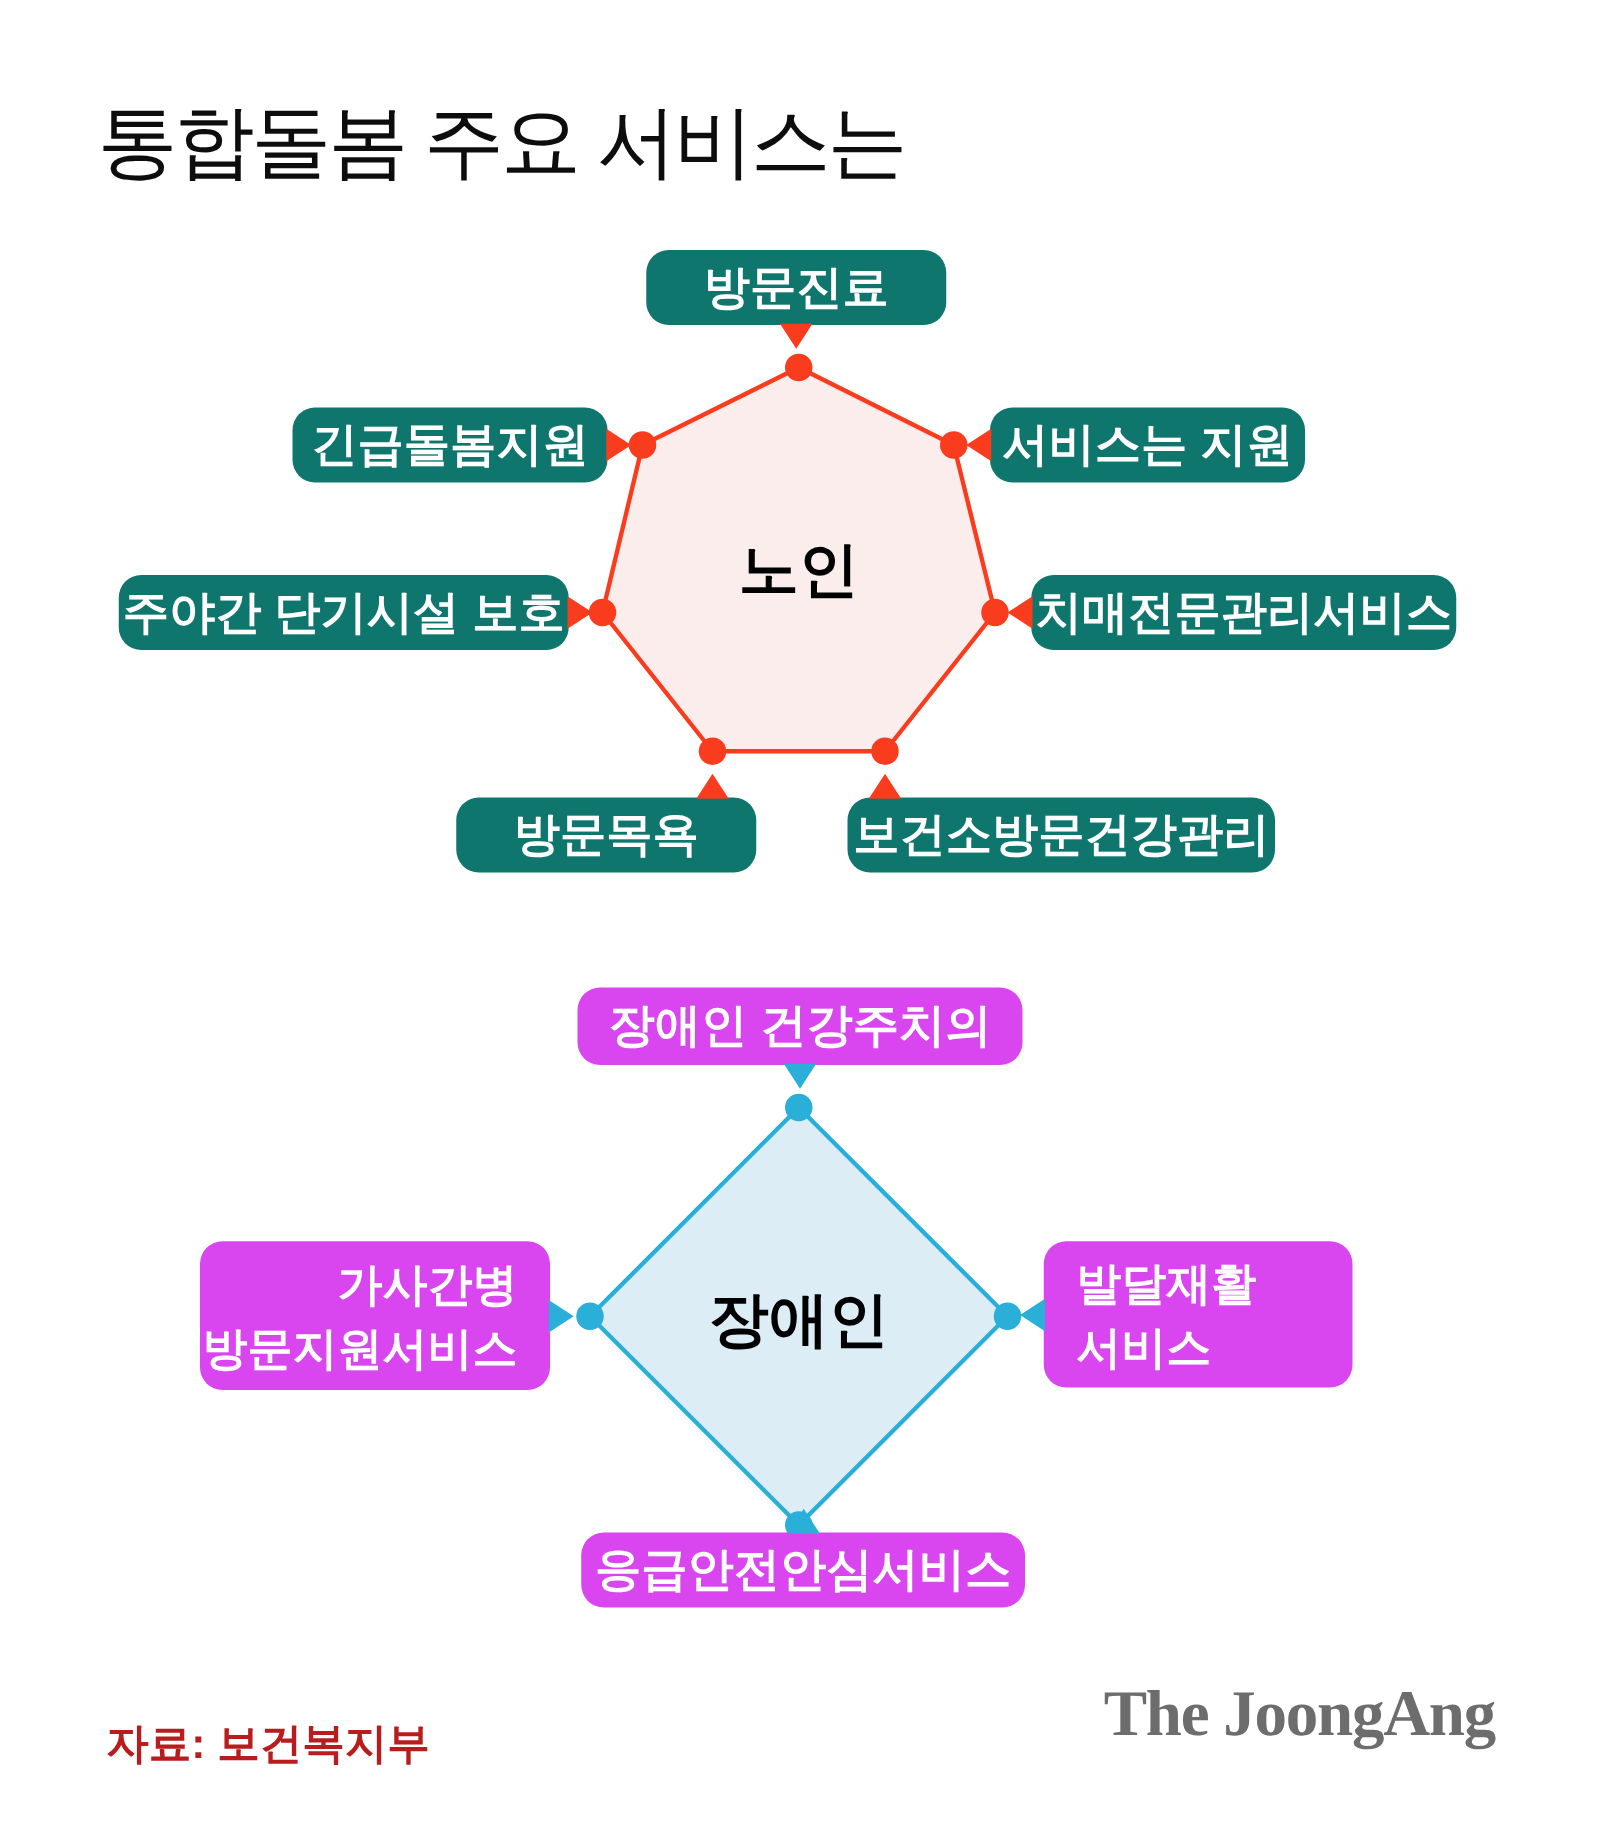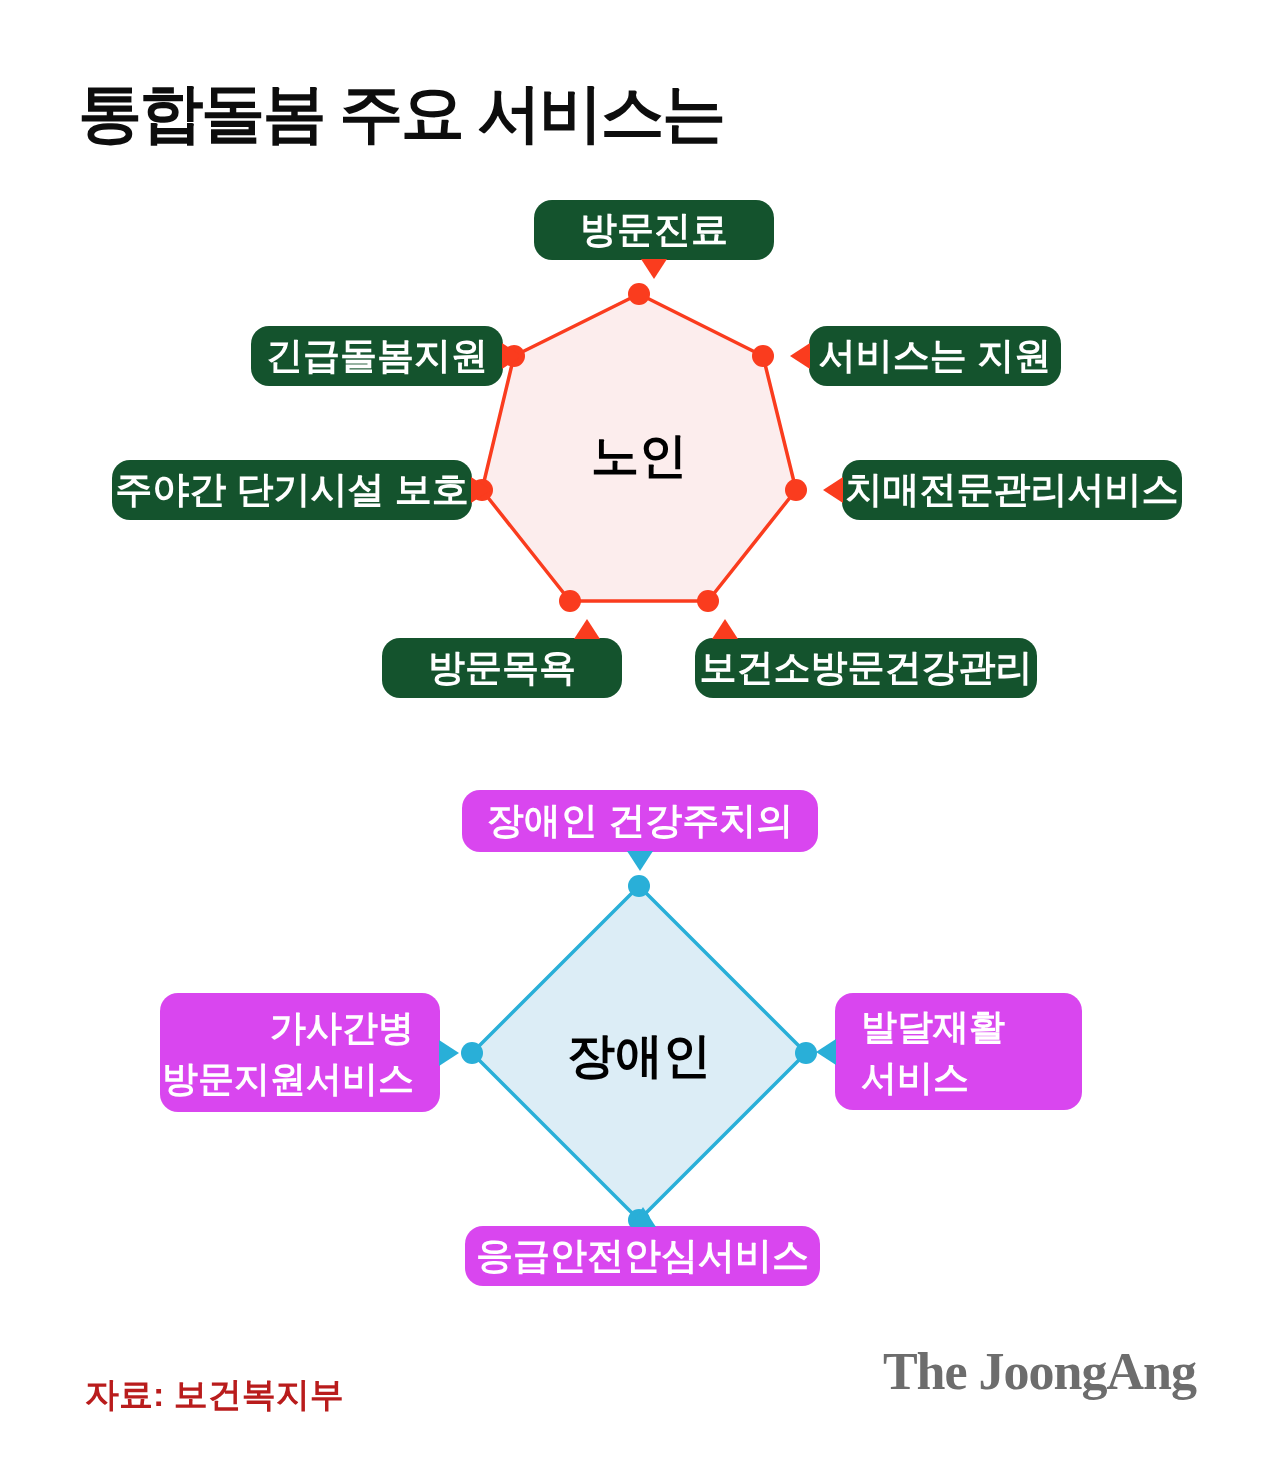--- a/index.html
+++ b/index.html
@@ -2,38 +2,38 @@
 <html><head>
 <meta charset="utf-8">
 <style>
   html,body { margin:0; padding:0; background:#ffffff; }
   .canvas {
     position:relative; width:1280px; height:1459px; background:#ffffff;
     font-family:"Liberation Sans", sans-serif; overflow:hidden;
   }
   .title {
     position:absolute; left:78px; top:70px;
-    font-size:64px; font-weight:700; color:#0d0d0d; letter-spacing:-2.5px;
+    font-size:64px; font-weight:400; color:#0d0d0d; letter-spacing:-2.5px;
     white-space:nowrap;
   }
   svg.layer { position:absolute; left:0; top:0; }
 
   .center-label {
     position:absolute; width:200px; text-align:center;
     font-size:48px; font-weight:700; color:#000;
   }
   #elderly-center  { left:539px; top:424px; }
   #disabled-center { left:539px; top:1024px; }
 
   .bubble {
     position:absolute; display:flex; align-items:center; justify-content:center;
     font-weight:700; color:#ffffff; font-size:37px; border-radius:18px;
     box-sizing:border-box; white-space:pre-line;
   }
-  .red  { background:#14532d;margin-left:17px; }
+  .red  { background:#0f766e; }
   .blue { background:#d946ef; }
 
   .bubble::after {
     content:""; position:absolute; width:0; height:0;
     border-style:solid; border-color:transparent;
   }
   .tail-down::after  { top:calc(100% - 1px);    left:var(--tx,50%); transform:translateX(-50%); border-width:20px 13px 0 13px; }
   .tail-up::after    { bottom:calc(100% - 1px); left:var(--tx,50%); transform:translateX(-50%); border-width:0 13px 20px 13px; }
   .tail-right::after { left:calc(100% - 1px);   top:50%; transform:translateY(-50%); border-width:13px 0 13px 20px; }
   .tail-left::after  { right:calc(100% - 1px);  top:50%; transform:translateY(-50%); border-width:13px 20px 13px 0; }

